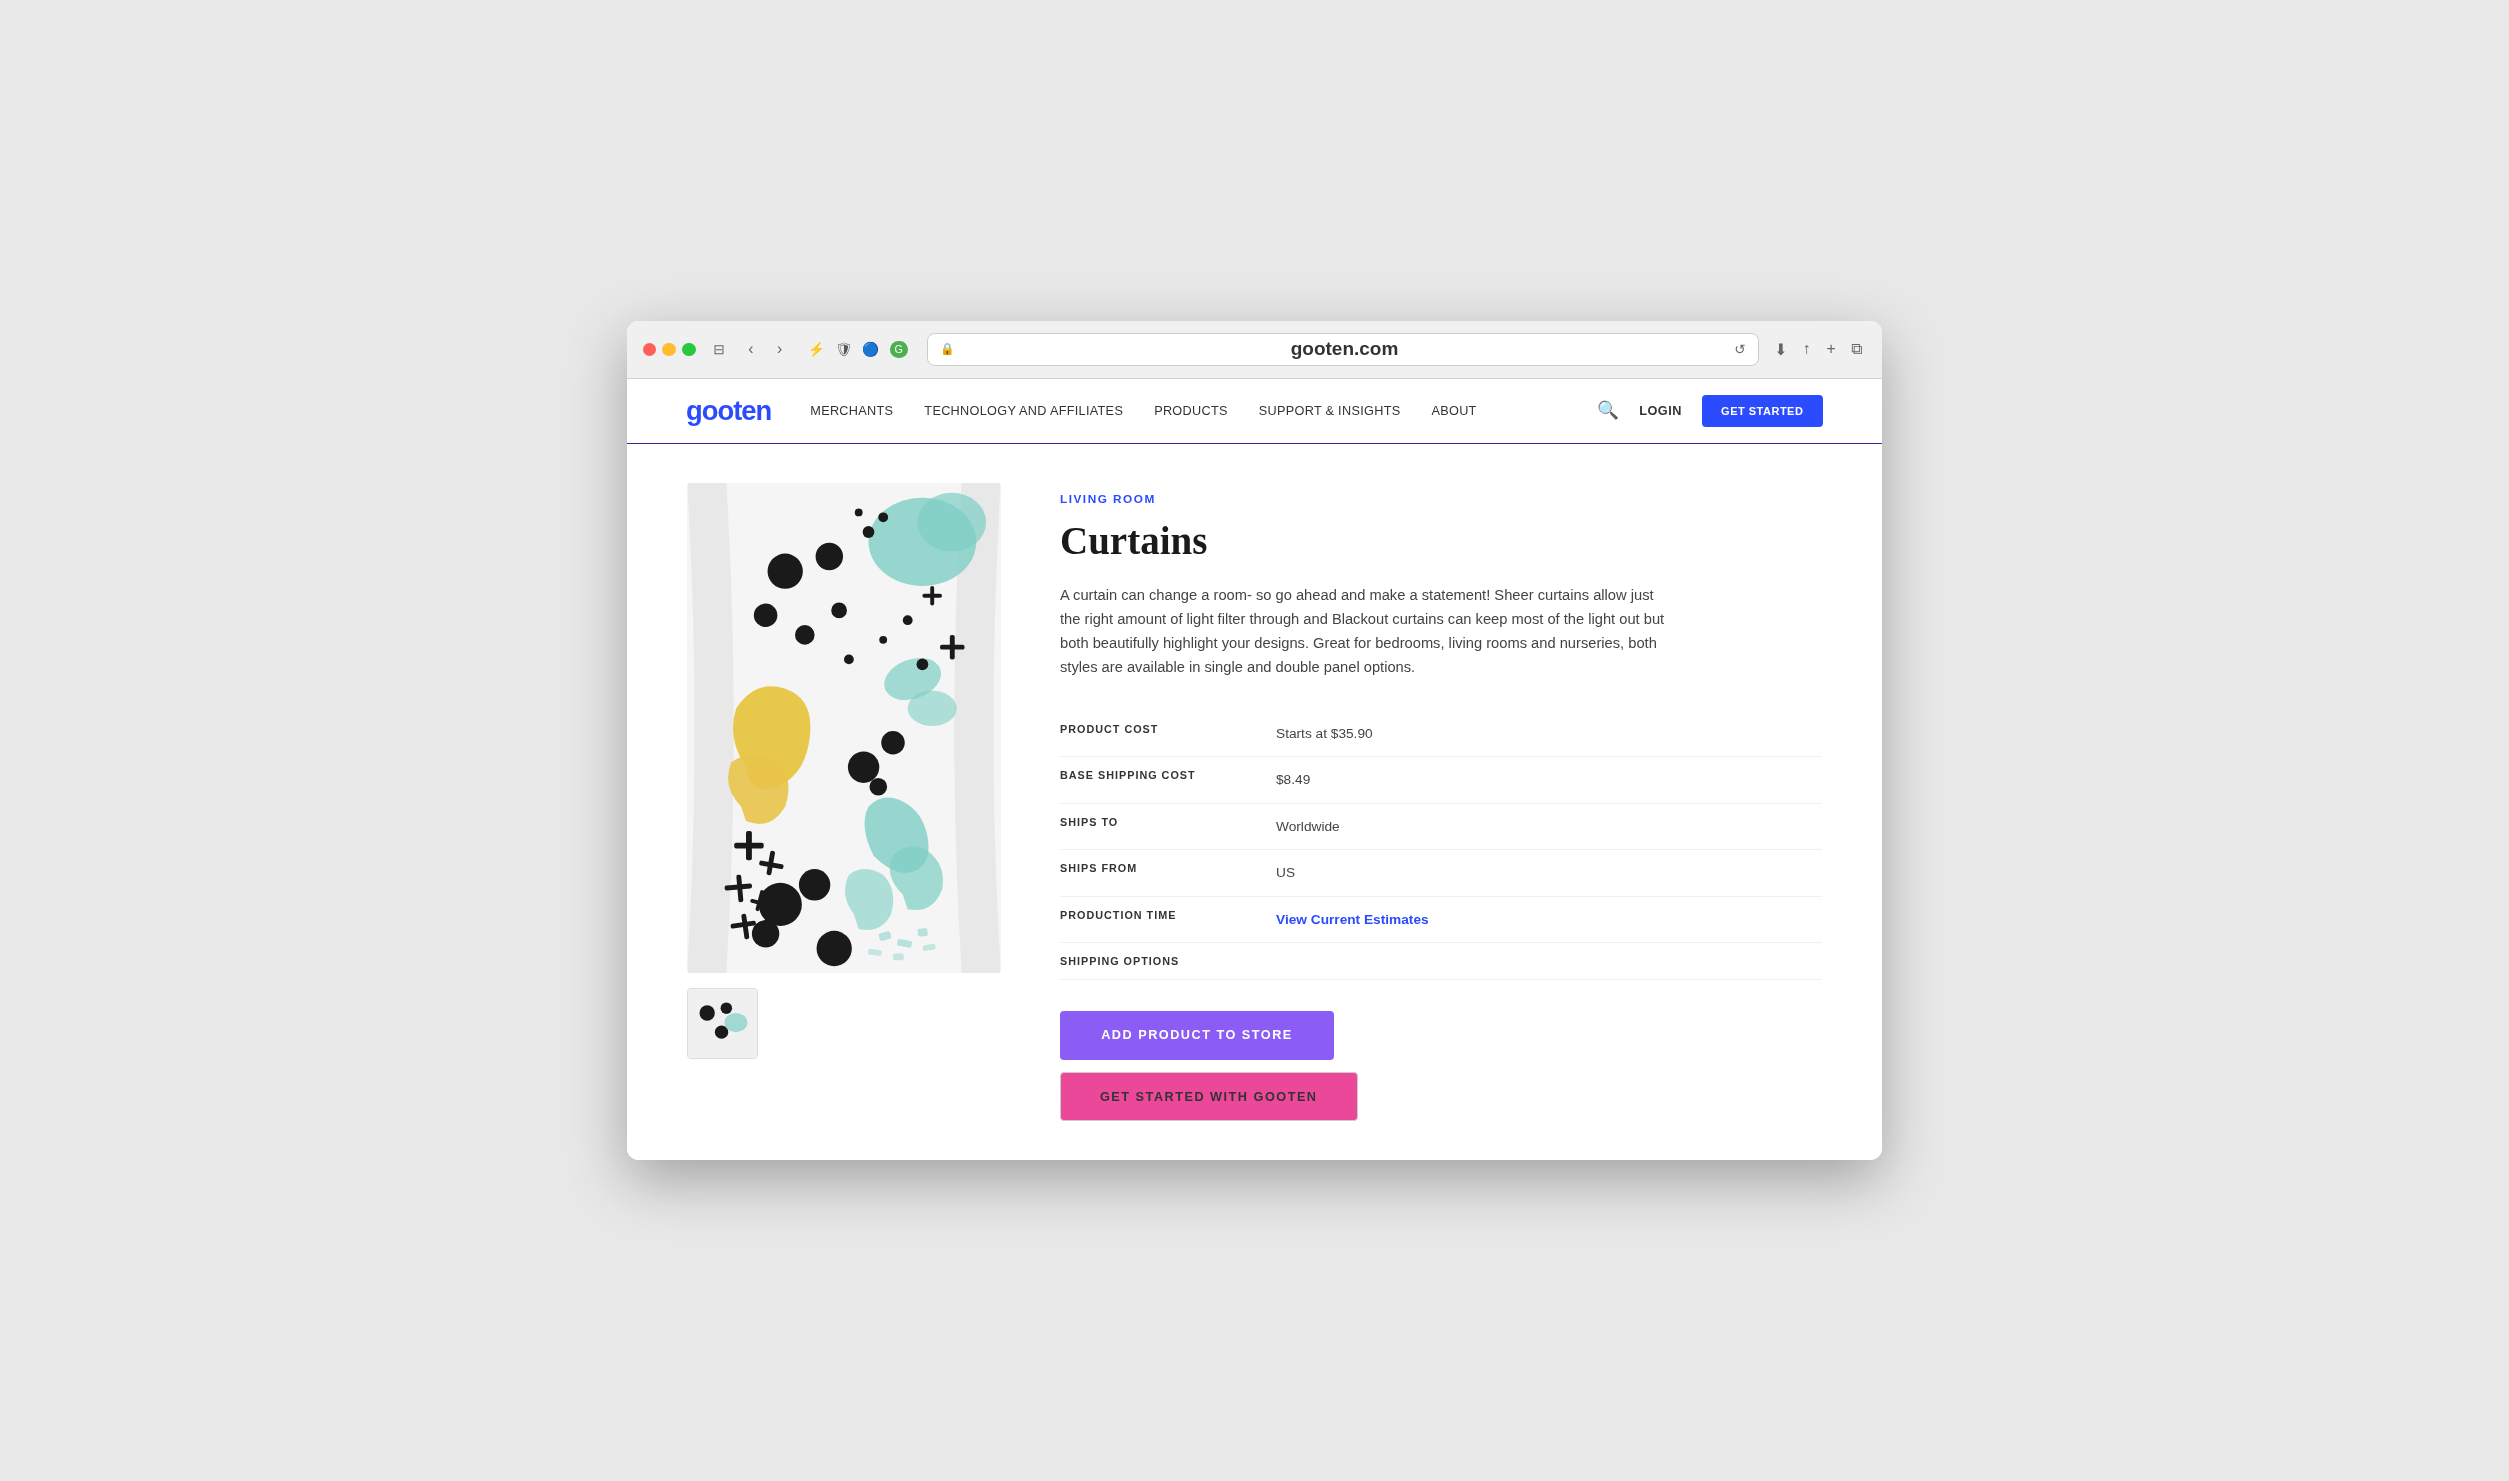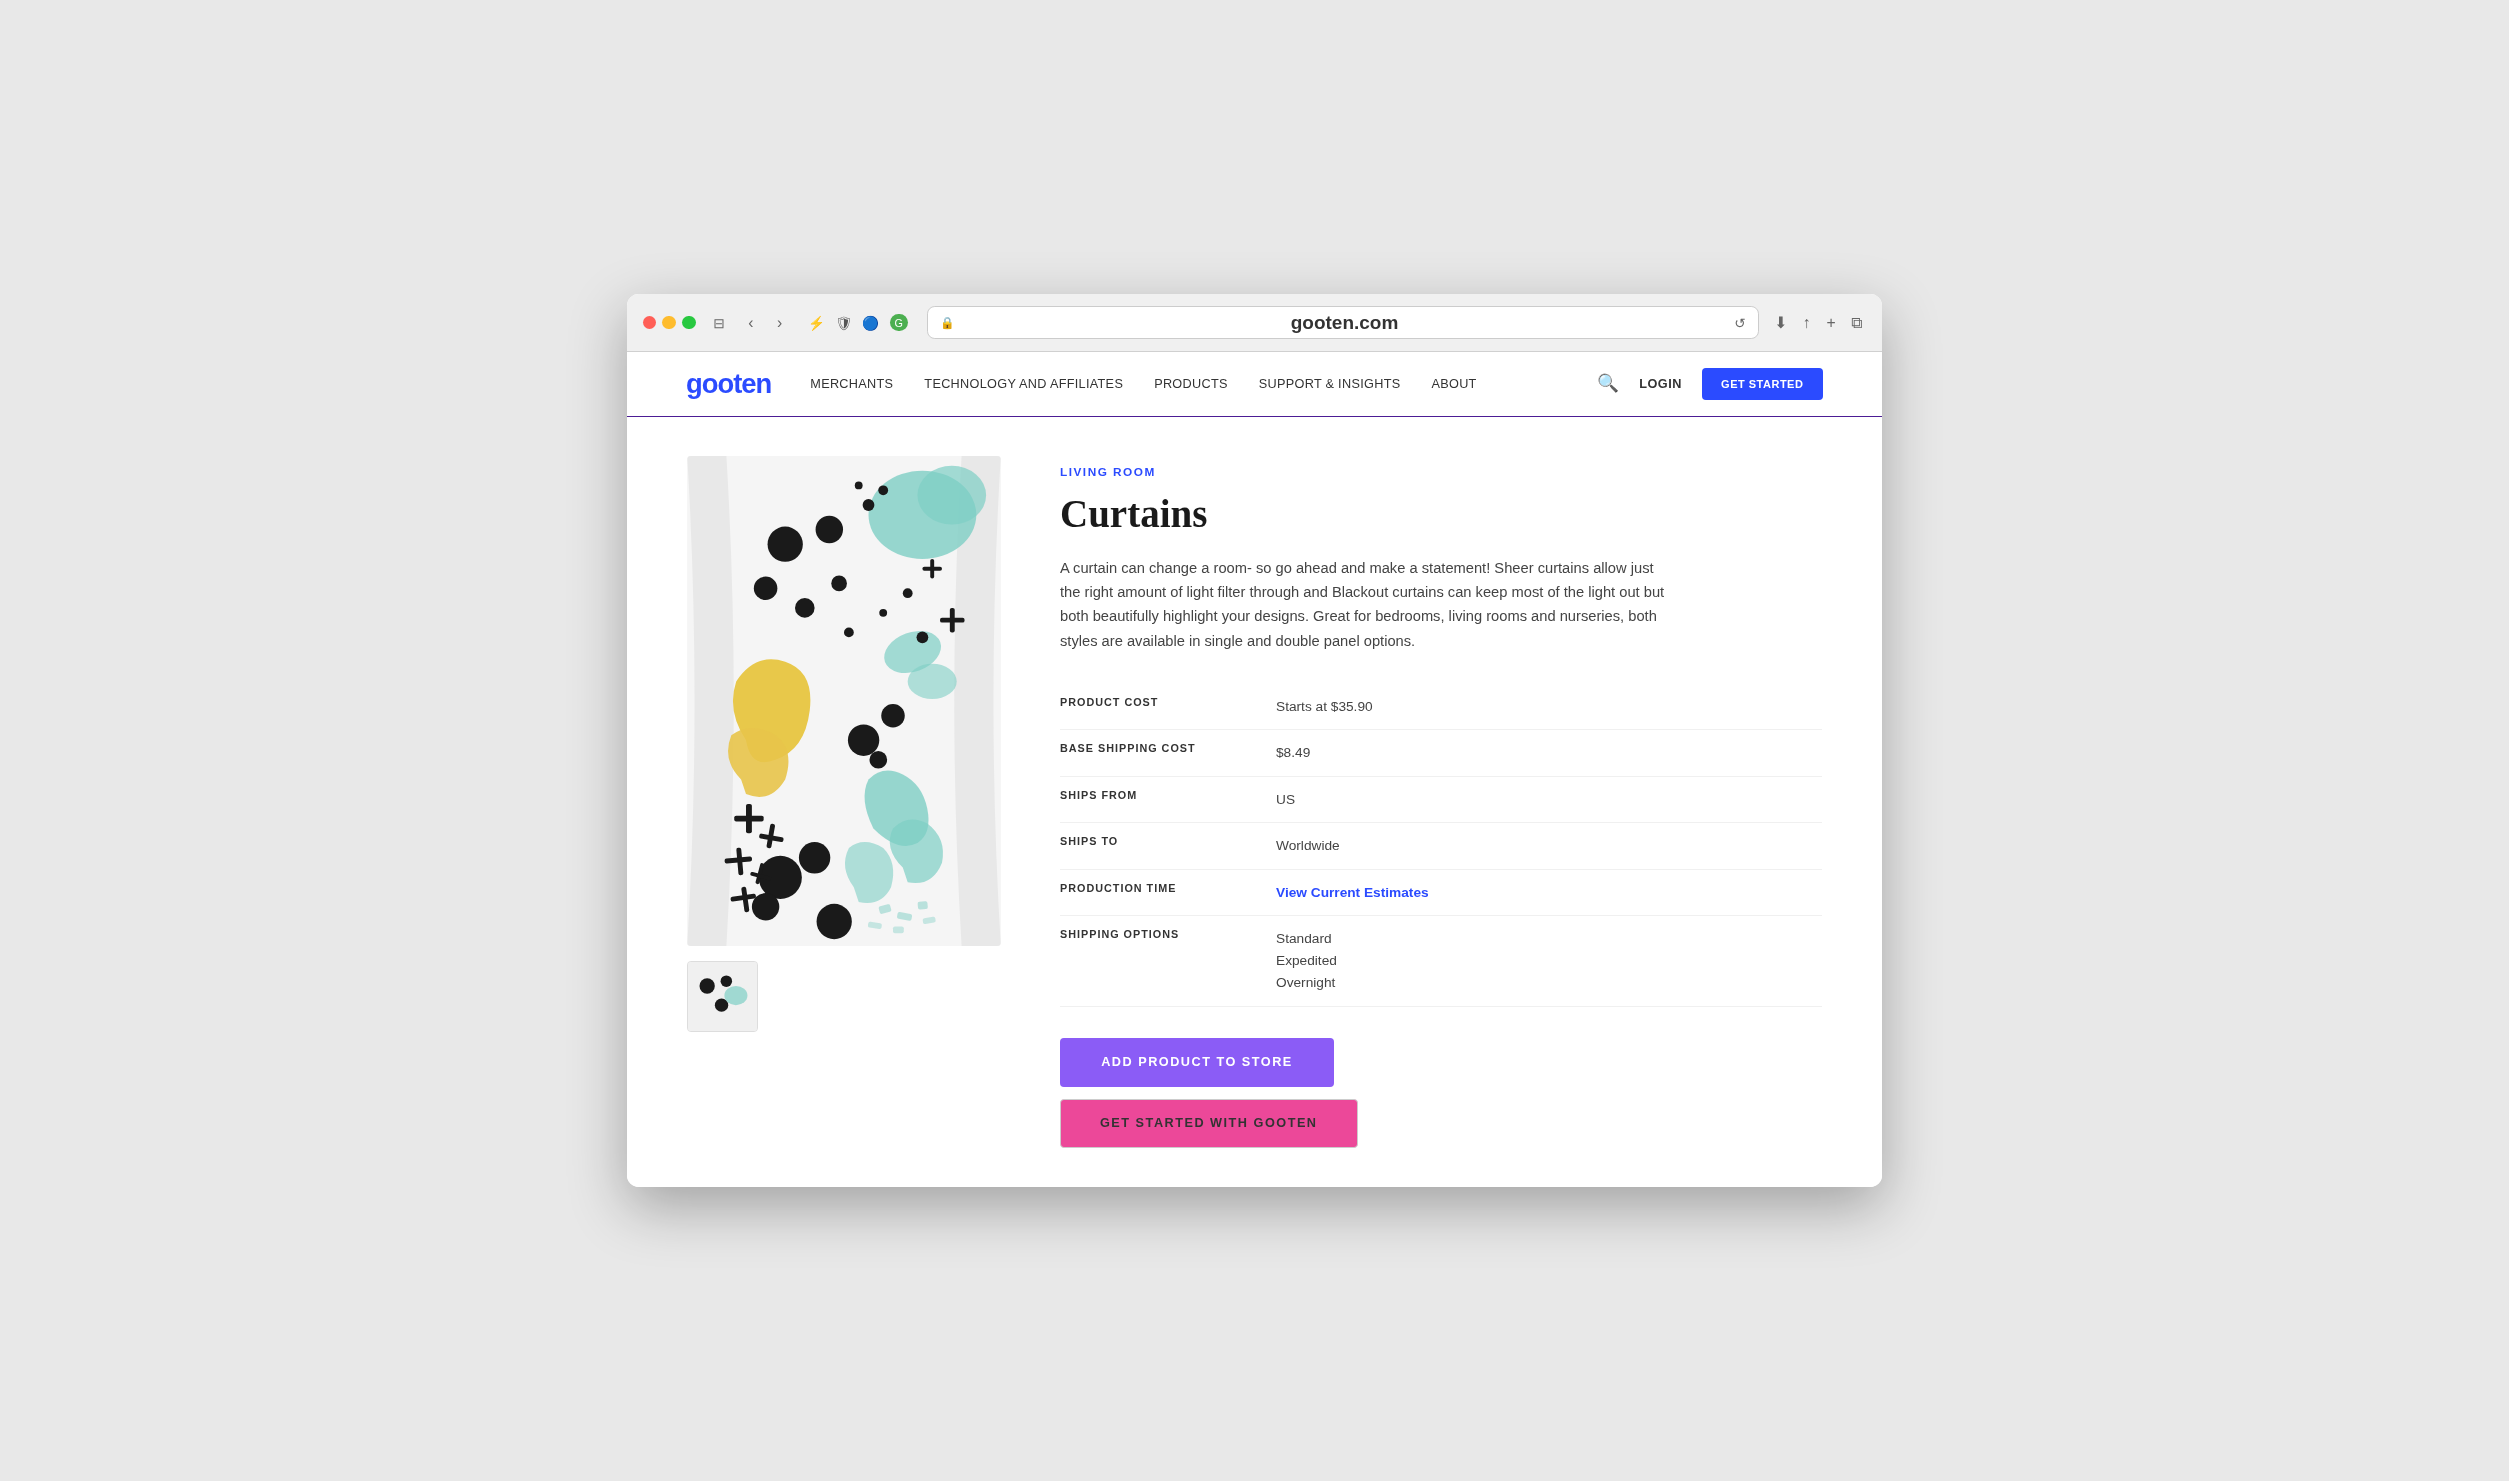--- a/index.html
+++ b/index.html
@@ -492,38 +492,35 @@
 
           <div class="spec-row">
             <span class="spec-label">PRODUCT COST</span>
             <span class="spec-value">Starts at $35.90</span>
           </div>
           <div class="spec-row">
             <span class="spec-label">BASE SHIPPING COST</span>
             <span class="spec-value">$8.49</span>
           </div>
           <div class="spec-row">
+            <span class="spec-label">SHIPS TO</span>
+            <span class="spec-value">Worldwide</span>
+          </div>
+          <div class="spec-row">
             <span class="spec-label">SHIPS FROM</span>
             <span class="spec-value">US</span>
-          </div>
-          <div class="spec-row">
-            <span class="spec-label">SHIPS TO</span>
-            <span class="spec-value">Worldwide</span>
           </div>
           <div class="spec-row">
             <span class="spec-label">PRODUCTION TIME</span>
             <span class="spec-value">
               <a>View Current Estimates</a>
             </span>
           </div>
           <div class="spec-row">
             <span class="spec-label">SHIPPING OPTIONS</span>
-            <span class="spec-value" style="white-space: pre-line;">Standard
-Expedited
-Overnight</span>
           </div>
         </div>
 
         <button class="add-product-btn">ADD PRODUCT TO STORE</button>
         <button class="get-started-product-btn">GET STARTED WITH GOOTEN</button>
       </div>
     </div>
   </div>
 </div>
 

